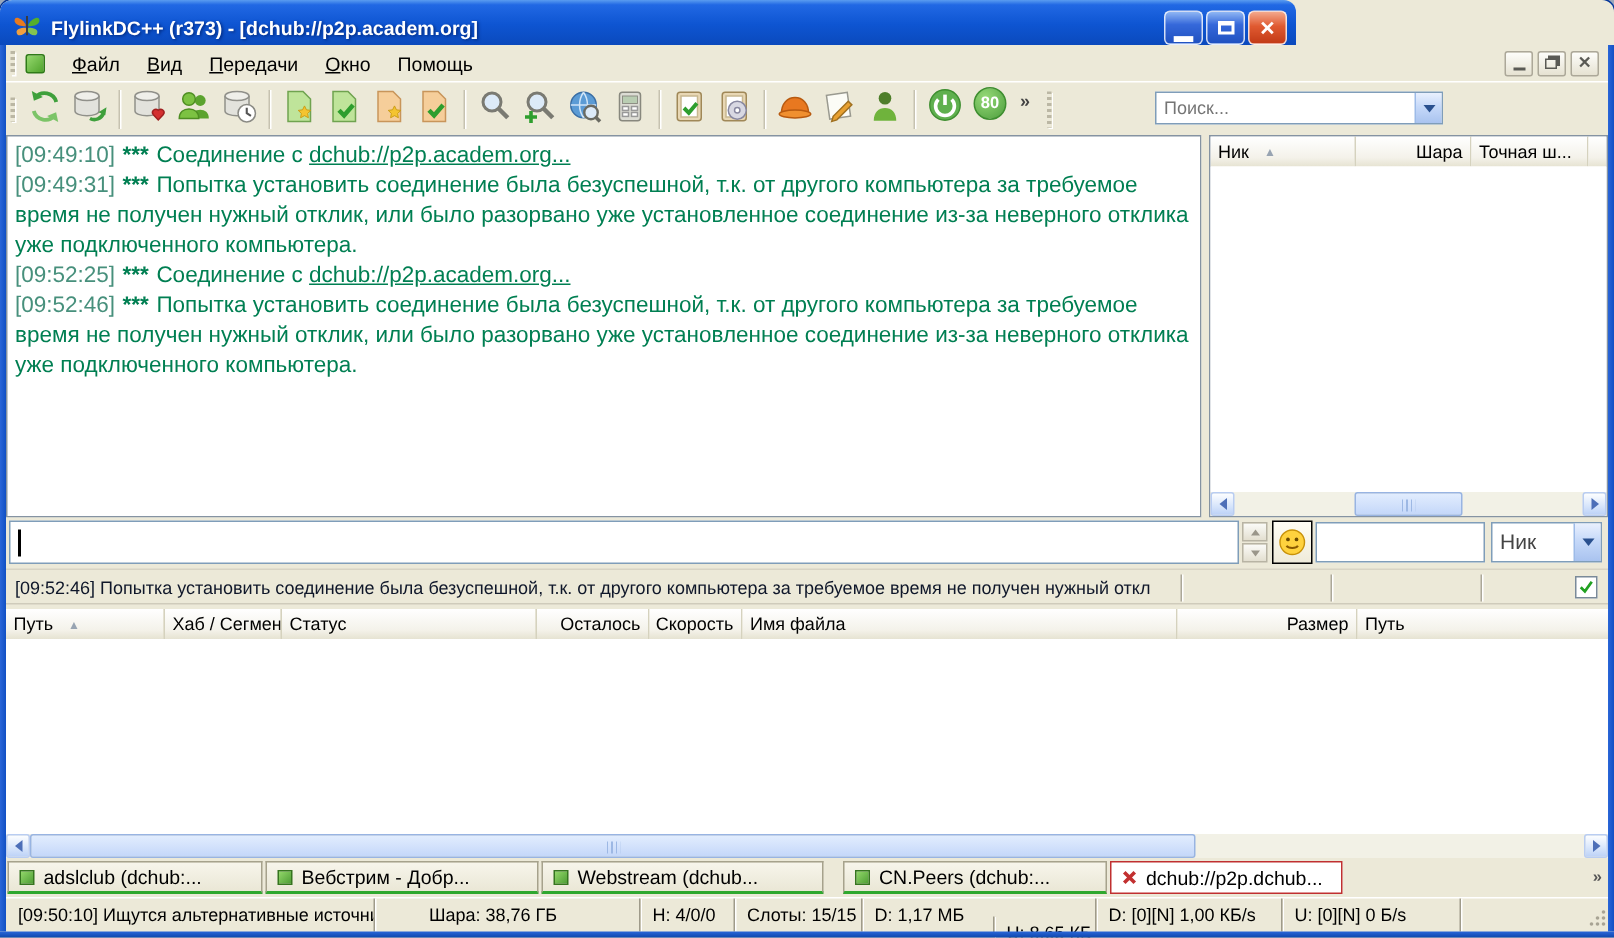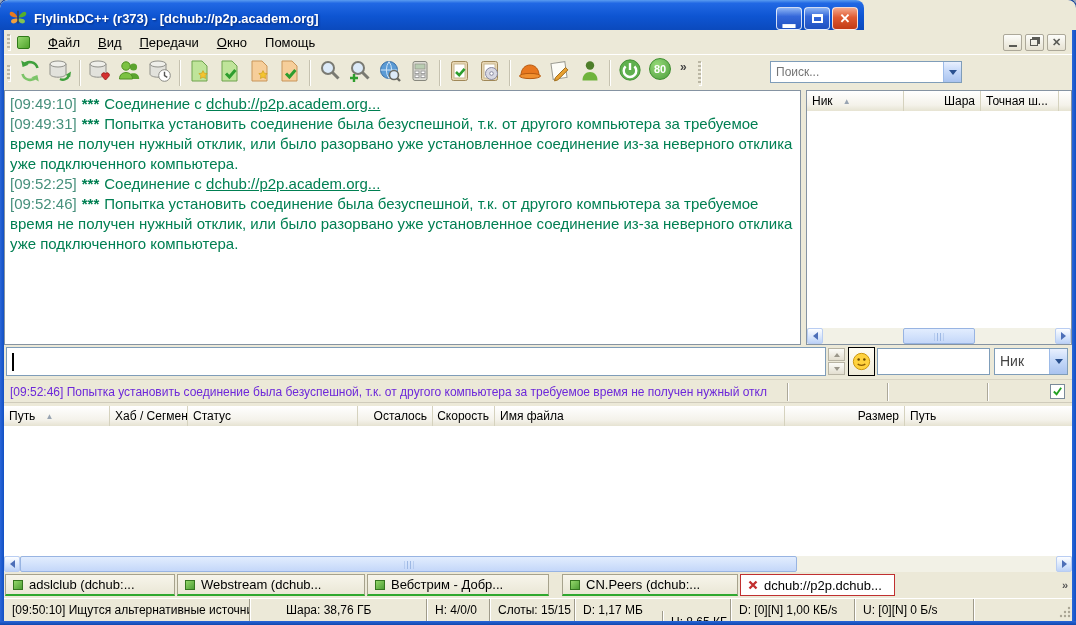--- a/index.html
+++ b/index.html
@@ -99,21 +99,21 @@
   .sp-dn{width:0;height:0;border:3px solid transparent;border-top:4px solid #9A968A;margin-bottom:-3px;}
   .smiley-btn{position:absolute;left:844px;top:2px;width:27px;height:29px;border:1px solid #000;
     background:linear-gradient(#FFFDF4,#EFEBDA);display:flex;align-items:center;justify-content:center;}
   .aux-input{position:absolute;left:873px;top:3px;width:113px;height:27px;border:1px solid #7F9DB9;background:#fff;}
   .nick-combo{position:absolute;left:990px;top:3px;width:74px;height:27px;border:1px solid #7F9DB9;
     background:#fff;display:flex;align-items:stretch;}
   .nick-label{flex:1;padding:4px 5px 0 5px;font-size:14px;color:#444;}
   
   .statusline{position:absolute;left:4px;top:379px;width:1068px;height:24px;background:#ECE9D8;
     border-top:1px solid #D8D4C4;border-bottom:1px solid #CFCBBB;font-size:12px;}
-  .sl-text{position:absolute;left:6px;top:5px;width:770px;white-space:nowrap;overflow:hidden;color:#6d28d9;}
+  .sl-text{position:absolute;left:6px;top:5px;width:770px;white-space:nowrap;overflow:hidden;color:#0f172a;}
   .sl-div{position:absolute;top:3px;width:2px;height:18px;border-left:1px solid #ACA899;border-right:1px solid #fff;}
   .chk{position:absolute;left:1046px;top:4px;width:15px;height:15px;border:1px solid #7A8A99;background:#fff;
     display:flex;align-items:center;justify-content:center;}
   
   .tr-header{position:absolute;left:4px;top:406px;width:1068px;height:20px;display:flex;overflow:hidden;}
   .tr-body{position:absolute;left:4px;top:426px;width:1068px;height:130px;background:#fff;}
   .tr-hscroll{position:absolute;left:4px;top:556px;width:1068px;}
   
   .tabbar{position:absolute;left:4px;top:572px;width:1068px;height:26px;background:#ECE9D8;
     display:flex;align-items:center;padding-left:1px;gap:2px;}
@@ -448,27 +448,27 @@
     <div class="sb-btn">
         <div class="tr"></div>
       </div>
   </div>
 
   <div class="tabbar">
     <div class="tab" style="width:170px;">
         <div class="tab-ico"></div>
         <span>adslclub (dchub:...</span>
       </div>
+    <div class="tab" style="width:182px;">
+        <div class="tab-ico"></div>
+        <span>Вебстрим -  Добр...</span>
+      </div>
     <div class="tab" style="width:188px;">
         <div class="tab-ico"></div>
         <span>Webstream (dchub...</span>
-      </div>
-    <div class="tab" style="width:182px;">
-        <div class="tab-ico"></div>
-        <span>Вебстрим -  Добр...</span>
       </div>
     <div class="tab" style="width:176px;margin-left:11px;">
         <div class="tab-ico"></div>
         <span>CN.Peers (dchub:...</span>
       </div>
     <div class="tab active" style="width:155px;">
       <span class="tab-x">
           <svg width="10" height="10" viewBox="0 0 10 10">
             <path d="M1.5 1.5l7 7M8.5 1.5l-7 7" stroke="#C23030" stroke-width="2.4"></path>
           </svg>

